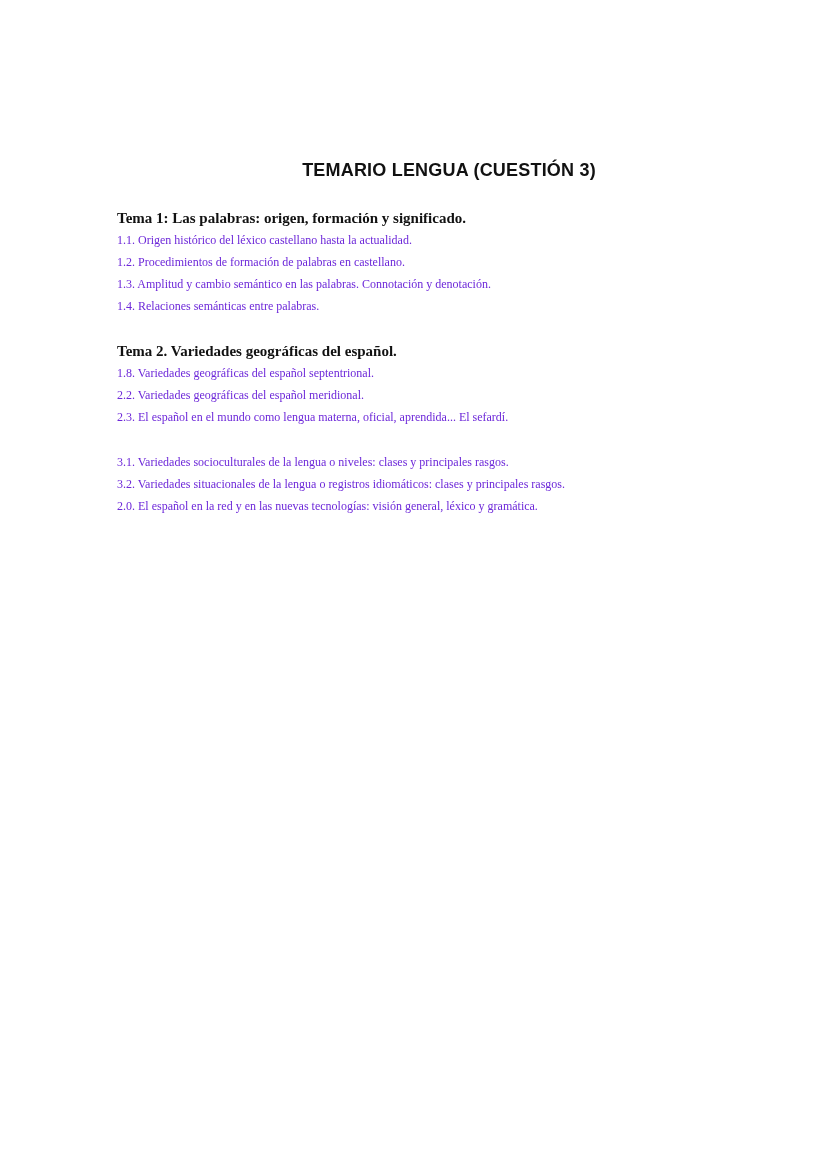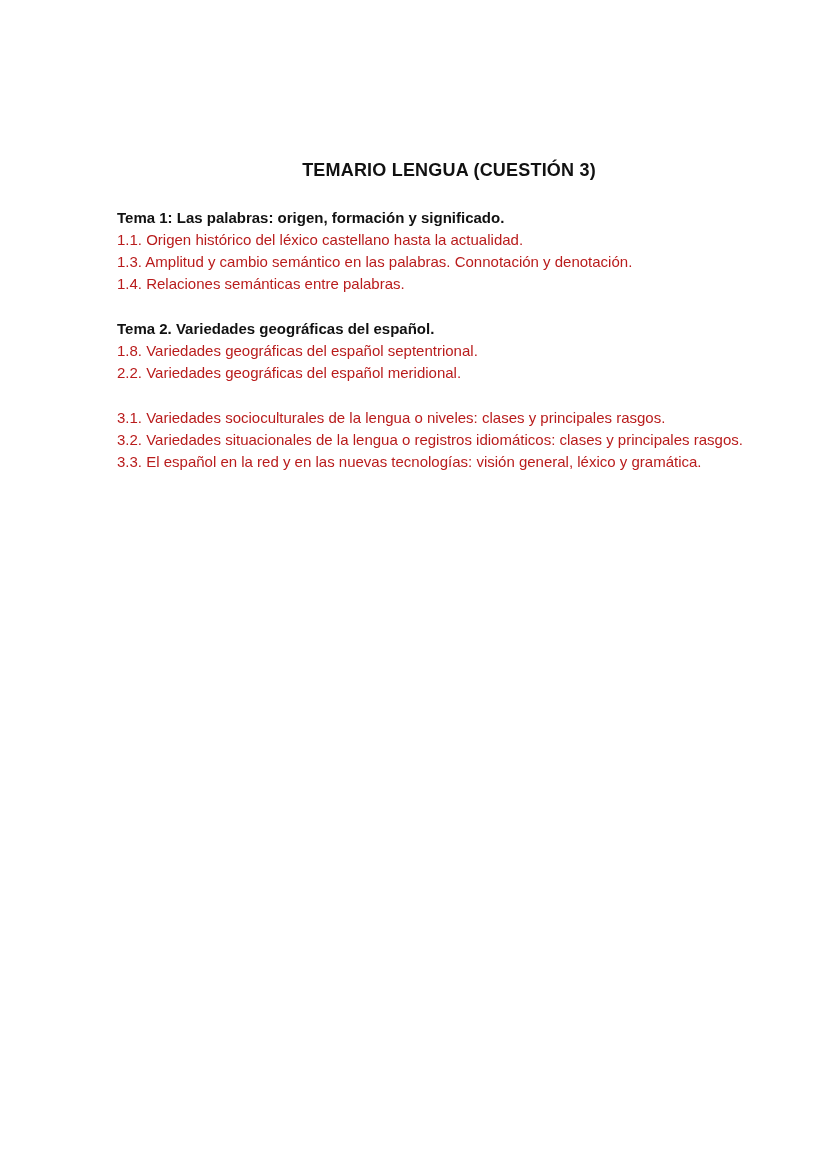--- a/index.html
+++ b/index.html
@@ -21,55 +21,58 @@
   .doc-title {
     font-size: 18px;
     font-weight: bold;
     text-align: center;
     margin: 0 0 26px 0;
     letter-spacing: 0.2px;
     color: #111111;
   }
   .section {
     margin: 0 0 23px 0;
+    font-family: Liberation Serif, serif;
   }
   .section-heading {
     font-size: 15px;
     font-weight: bold;
     line-height: 22px;
     margin: 0;
     color: #111111;
   }
   .item {
-    font-size: 15px;
+    font-size: 12px;
     line-height: 22px;
     margin: 0;
     text-align: justify;
-    color: #b91c1c;
+    color: #6d28d9;
   }
 </style>
 </head>
 <body>
 
 <div class="page">
 
   <h1 class="doc-title">TEMARIO LENGUA (CUESTIÓN 3)</h1>
 
   <div class="section">
     <p class="section-heading">Tema 1: Las palabras: origen, formación y significado.</p>
     <p class="item">1.1. Origen histórico del léxico castellano hasta la actualidad.</p>
+    <p class="item">1.2. Procedimientos de formación de palabras en castellano.</p>
     <p class="item">1.3. Amplitud y cambio semántico en las palabras. Connotación y denotación.</p>
     <p class="item">1.4. Relaciones semánticas entre palabras.</p>
   </div>
 
   <div class="section">
     <p class="section-heading">Tema 2. Variedades geográficas del español.</p>
     <p class="item">1.8. Variedades geográficas del español septentrional.</p>
     <p class="item">2.2. Variedades geográficas del español meridional.</p>
+    <p class="item">2.3. El español en el mundo como lengua materna, oficial, aprendida... El sefardí.</p>
   </div>
 
   <div class="section">
     <p class="item">3.1. Variedades socioculturales de la lengua o niveles: clases y principales rasgos.</p>
     <p class="item">3.2. Variedades situacionales de la lengua o registros idiomáticos: clases y principales rasgos.</p>
-    <p class="item">3.3. El español en la red y en las nuevas tecnologías: visión general, léxico y gramática.</p>
+    <p class="item">2.0. El español en la red y en las nuevas tecnologías: visión general, léxico y gramática.</p>
   </div>
 
 </div>
 
 </body></html>

